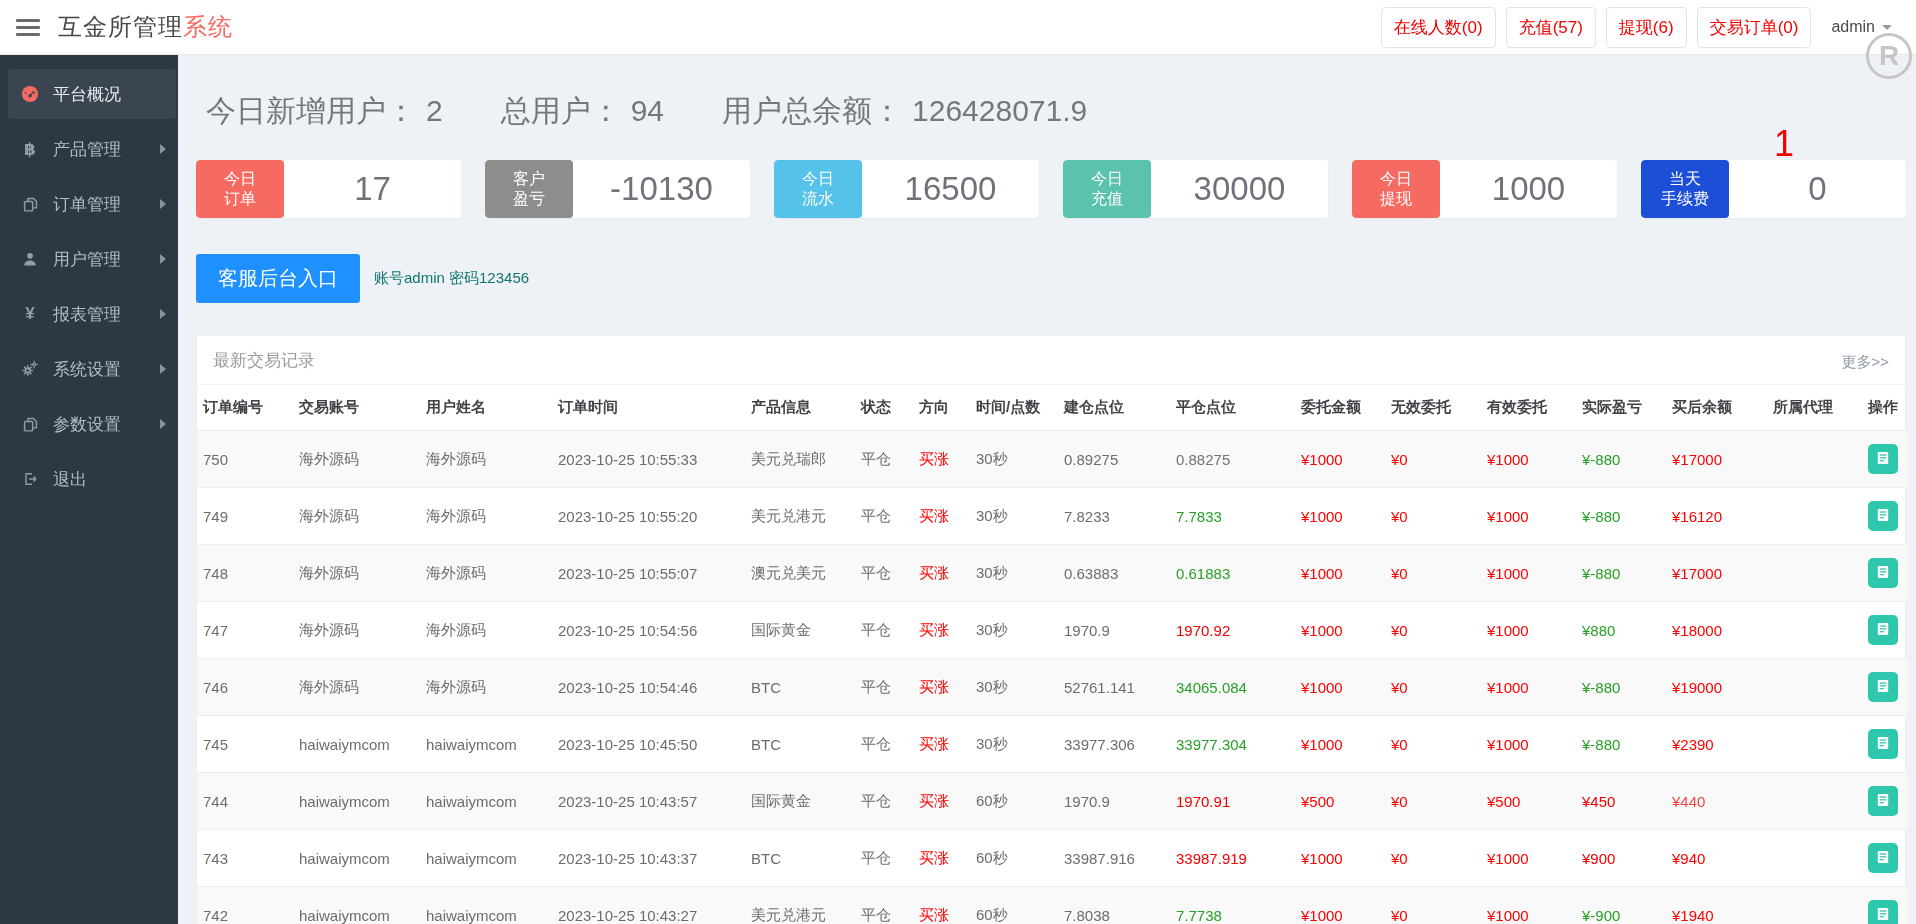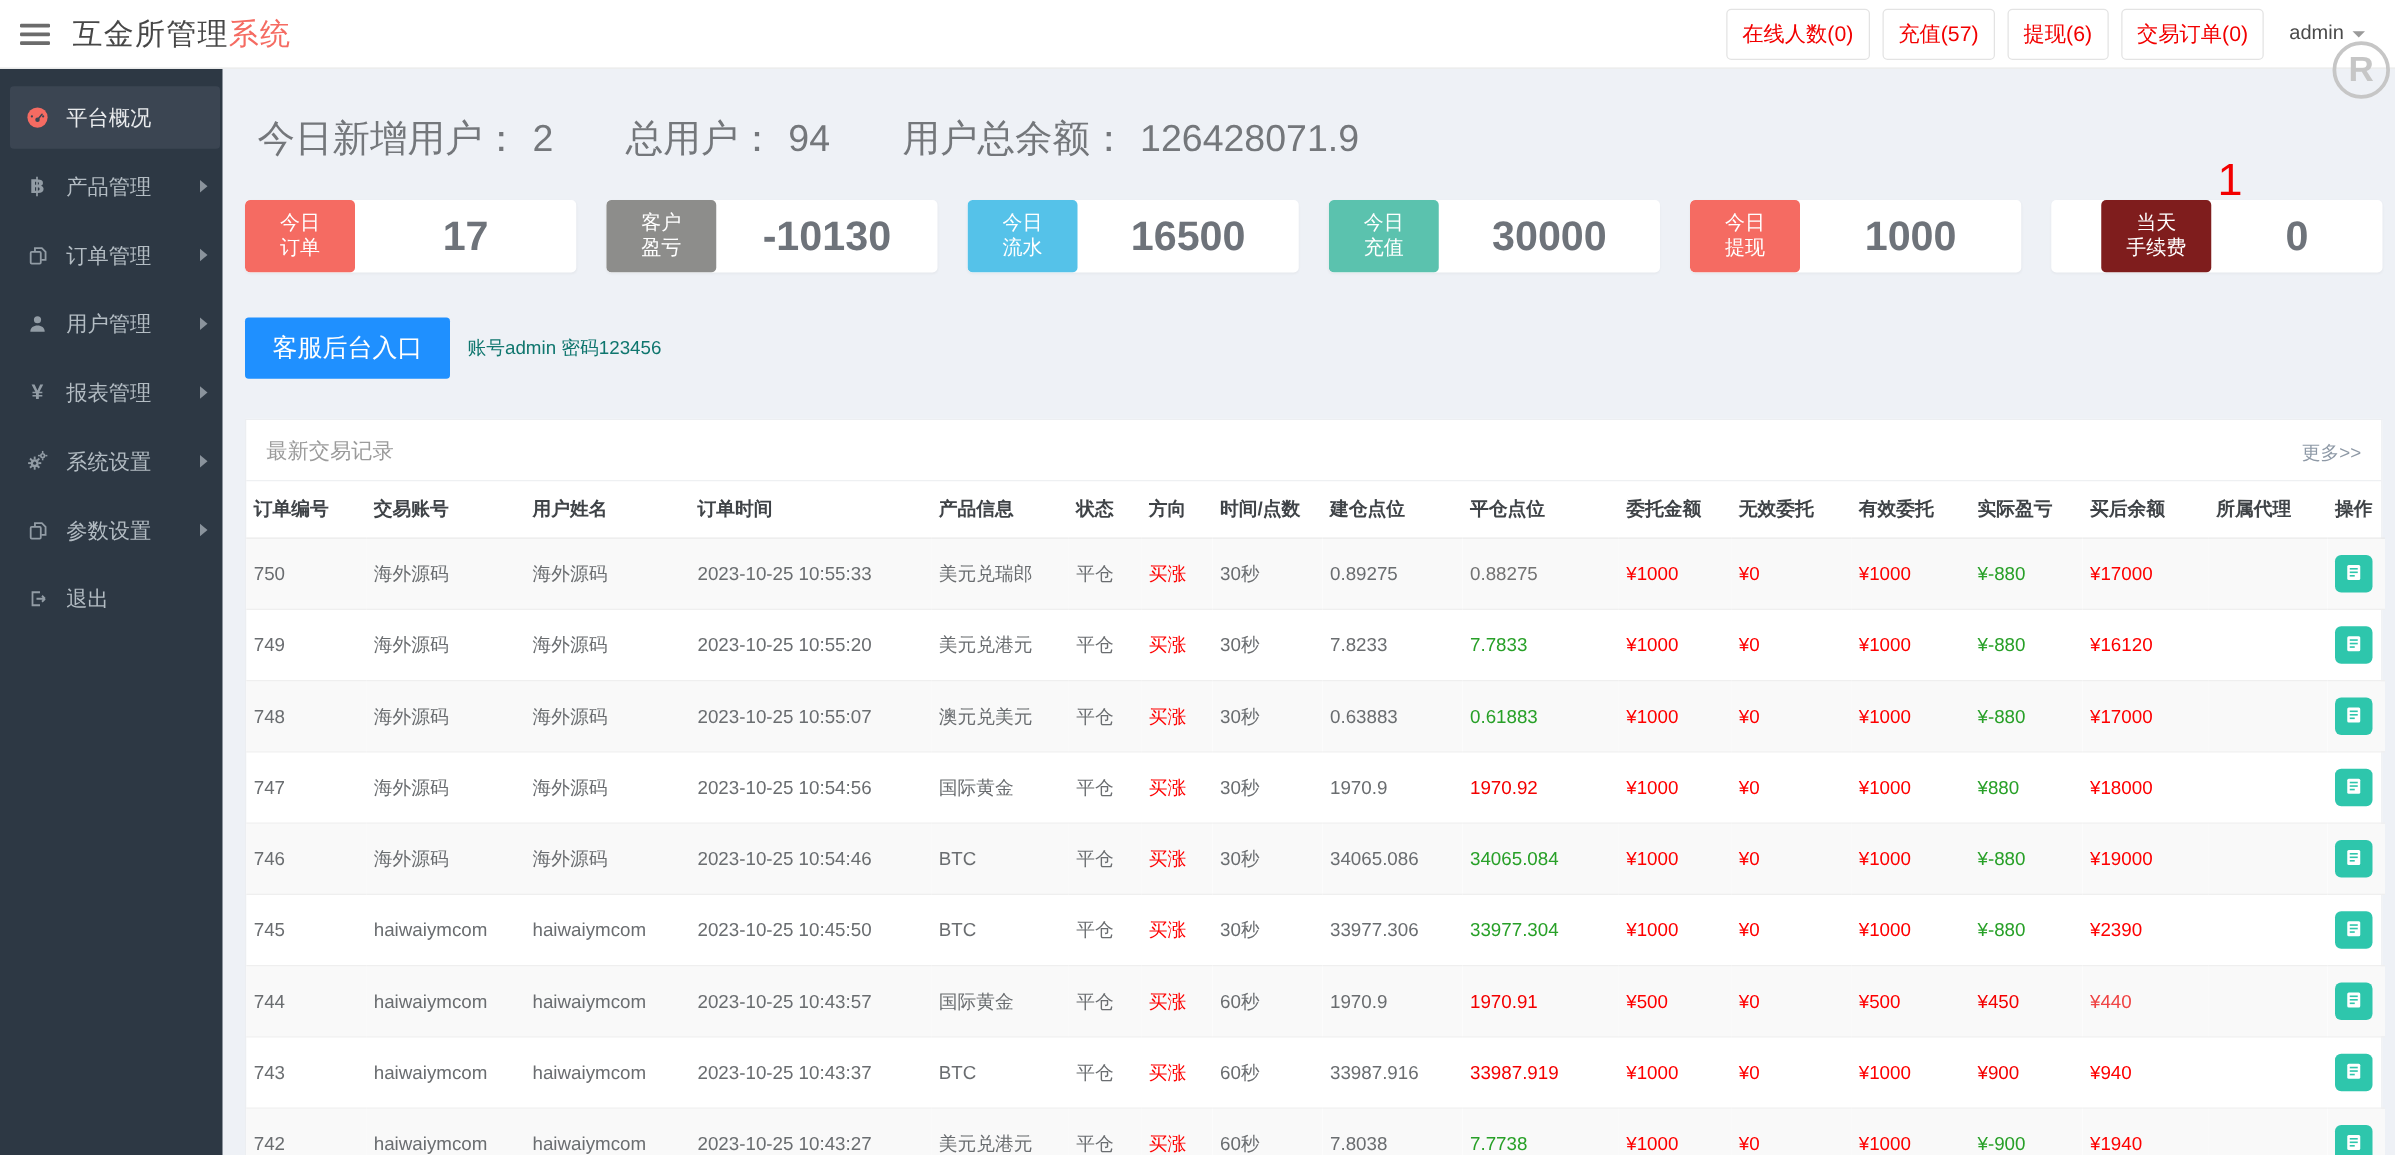--- a/index.html
+++ b/index.html
@@ -39,21 +39,21 @@
   
   .main { position:absolute; top:55px; left:178px; width:1738px; height:869px; padding:0 10px 0 18px; }
   .summary { display:flex; align-items:baseline; gap:58px; margin:36px 0 0 10px; font-size:30px; color:#74777b; font-weight:300; }
   .summary .pair { display:flex; align-items:baseline; gap:10px; }
 
   .cards { display:flex; gap:24px; margin-top:28px; }
   .card { flex:1; height:58px; background:#ffffff; border-radius:4px; display:flex; overflow:hidden;
     box-shadow:0 1px 2px rgba(0,0,0,.04); }
   .card-label { width:88px; color:#ffffff; font-size:16px; line-height:1.25; display:flex; flex-direction:column;
     align-items:center; justify-content:center; border-radius:4px; }
-  .card-value { flex:1; display:flex; align-items:center; justify-content:center; font-size:33px; color:#6e737a; font-weight:700; }
+  .card-value { flex:1; display:flex; align-items:center; justify-content:center; font-size:33px; color:#6e737a; font-weight:400; }
 
   .service { display:flex; align-items:center; margin-top:36px; }
   .service-btn { background:#1f90ff; color:#fff; border:none; border-radius:3px; font-size:20px;
     padding:11px 22px; cursor:pointer; font-family:inherit; }
   .service-hint { margin-left:14px; font-size:15px; color:#0f766e; }
 
   
   .panel { margin-top:32px; background:#ffffff; border:1px solid #eceef1; border-bottom:none; }
   .panel-head { display:flex; align-items:flex-end; justify-content:space-between; padding:13px 16px 12px 16px;
     border-bottom:1px solid #eef0f2; }
@@ -242,21 +242,21 @@
         <div class="card-value">30000</div>
       </div>
       <div class="card">
         <div class="card-label" style="background: rgb(245, 107, 98);">
           <div>今日</div>
           <div>提现</div>
         </div>
         <div class="card-value">1000</div>
       </div>
       <div class="card">
-        <div class="card-label" style="background: #7f1d1d; margin-left: 40px;">
+        <div class="card-label" style="background: #1d4ed8;">
           <div>当天</div>
           <div>手续费</div>
         </div>
         <div class="card-value">0</div>
       </div>
     </div>
 
   <div class="service">
     <button class="service-btn" style="background: rgb(31, 144, 255);">客服后台入口</button>
     <span class="service-hint">账号admin 密码123456</span>
@@ -415,21 +415,21 @@
           </tr>
           <tr>
             <td>746</td>
             <td>海外源码</td>
             <td>海外源码</td>
             <td>2023-10-25 10:54:46</td>
             <td>BTC</td>
             <td>平仓</td>
             <td style="color: rgb(254, 0, 0);">买涨</td>
             <td>30秒</td>
-            <td>34065.086</td>
+            <td>52761.141</td>
             <td style="color: rgb(40, 160, 40);">34065.084</td>
             <td style="color: rgb(254, 0, 0);">¥1000</td>
             <td style="color: rgb(254, 0, 0);">¥0</td>
             <td style="color: rgb(254, 0, 0);">¥1000</td>
             <td style="color: rgb(40, 160, 40);">¥-880</td>
             <td style="color: rgb(254, 0, 0);">¥19000</td>
             <td></td>
             <td><button class="act-btn">
                 <span><svg width="16" height="16" viewBox="0 0 20 20">
                     <rect x="3.5" y="2.5" width="13" height="15" rx="1.5" fill="#ffffff"></rect>

